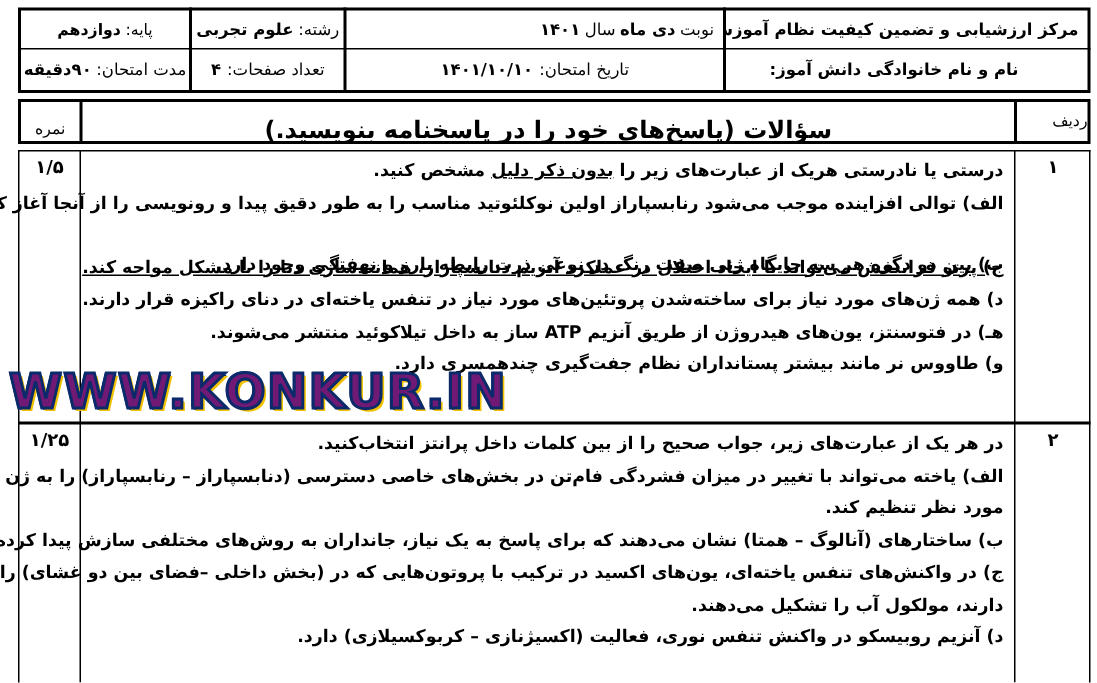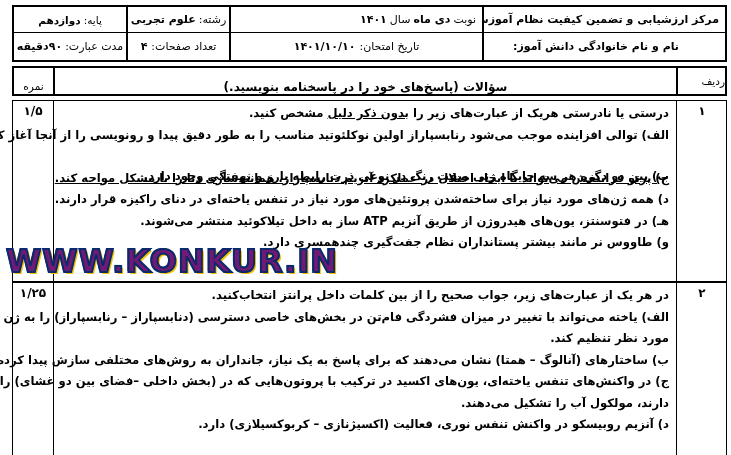--- a/index.html
+++ b/index.html
@@ -52,31 +52,31 @@
 </div>
 <div class="cell" style="left:231px; top:33px; width:251px; height:27px; justify-content:center; gap:4px; font-size:11px;">
   <span>تاریخ امتحان:</span>
   <span class="b">۱۴۰۱/۱۰/۱۰</span>
 </div>
 <div class="cell" style="left:128px; top:33px; width:101px; height:27px; justify-content:center; gap:4px; font-size:11px;">
   <span>تعداد صفحات:</span>
   <span class="b">۴</span>
 </div>
 <div class="cell" style="left:14px; top:33px; width:112px; height:27px; justify-content:center; gap:3px; font-size:11px;">
-  <span>مدت عبارت:</span>
+  <span>مدت امتحان:</span>
   <span class="b">۹۰دقیقه</span>
 </div>
 
 <div class="abs hdr-border" style="left:12px; top:66px; width:715px; height:30px;"></div>
 <div class="line" style="left:53px; top:66px; width:2px; height:30px;"></div>
 <div class="line" style="left:676px; top:66px; width:2px; height:30px;"></div>
 <div class="cell" style="left:678px; top:68px; width:47px; height:26px; justify-content:flex-start; font-size:10.5px;">
   <span>ردیف</span>
 </div>
-<div class="cell b" style="left:55px; top:68px; width:621px; height:37px; justify-content:center; font-size:12px;">
+<div class="cell b" style="left:55px; top:68px; width:621px; height:37px; justify-content:center; font-size:16px;">
   <span>سؤالات (پاسخ‌های خود را در پاسخنامه بنویسید.)</span>
 </div>
 <div class="cell" style="left:14px; top:68px; width:39px; height:36px; justify-content:center; font-size:10.5px;">
   <span>نمره</span>
 </div>
 
 <div class="abs" style="left:12px; top:100px; width:715px; height:360px; border:1px solid #000; border-bottom:none;"></div>
 <div class="line" style="left:53px; top:100px; width:1px; height:355px;"></div>
 <div class="line" style="left:676px; top:100px; width:1px; height:355px;"></div>
 <div class="line" style="left:12px; top:281px; width:715px; height:2px;"></div>

